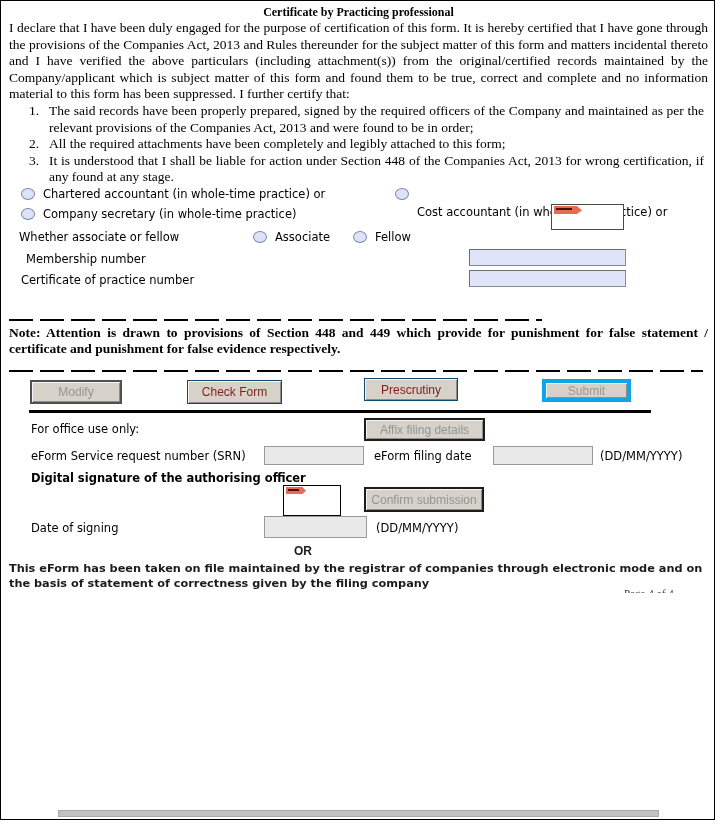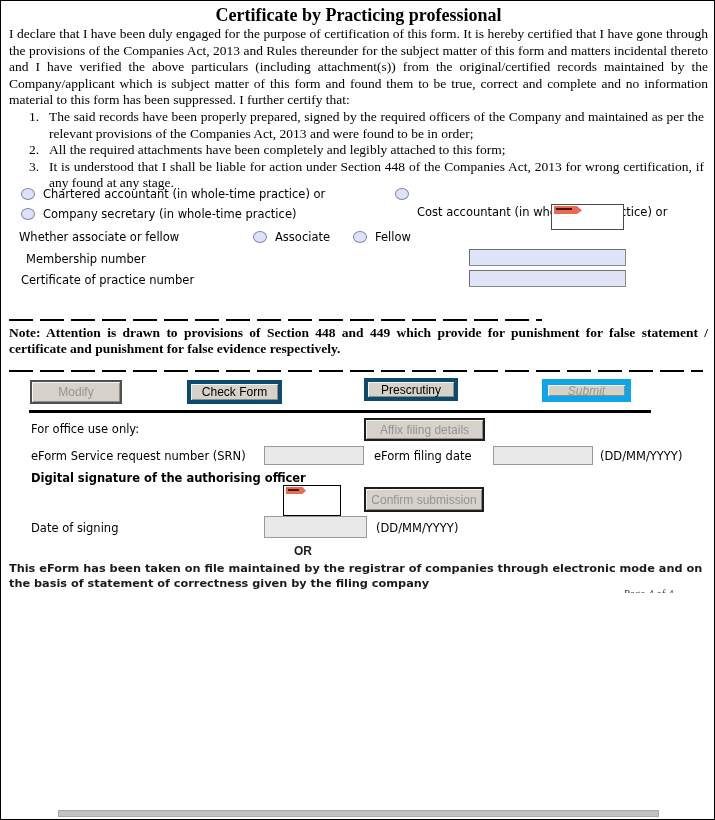--- a/index.html
+++ b/index.html
@@ -4,21 +4,21 @@
 <style>
   html,body{margin:0;padding:0;background:#fff;}
   #page{
     position:relative;width:713px;height:818px;margin:0;
     border:1px solid #000;background:#fff;overflow:hidden;
     font-family:"DejaVu Sans",sans-serif;
   }
   .abs{position:absolute;}
   .serif{font-family:"Liberation Serif",serif;color:#000;}
   .sans{font-family:Liberation Sans, sans-serif;color:#1b1b1b;}
-  .doc-title{font-size:18px;font-weight:bold;text-align:center;}
+  .doc-title{font-size:12px;font-weight:bold;text-align:center;}
   .intro{font-size:13.5px;line-height:16.6px;text-align:justify;}
   .list-item{display:flex;font-size:13.5px;line-height:16.6px;}
   .list-num{width:20px;flex:0 0 20px;text-align:left;margin-left:20px;}
   .list-text{flex:1;text-align:justify;padding-right:4px;}
   .note-text{font-size:13.5px;line-height:16px;font-weight:bold;text-align:justify;}
   .lbl{font-size:11.5px;white-space:nowrap;}
   .lbl-b{font-size:11.5px;font-weight:bold;white-space:nowrap;}
   .radio{
     width:14px;height:12px;border-radius:50%;
     background:#dde2f6;border:1px solid #7d88ad;box-sizing:border-box;
@@ -33,23 +33,23 @@
     font-size:11px;padding:0 3px;font-family:"DejaVu Sans",sans-serif;
   }
   .dashline{height:2px;background:repeating-linear-gradient(90deg,#000 0 24px,transparent 24px 31px);}
   .thickline{height:3px;background:#000;}
   .btn{
     position:absolute;box-sizing:border-box;background:#d6d2c9;
     font-family:"Liberation Sans",sans-serif;font-size:12px;text-align:center;
     box-shadow:inset 1px 1px 0 #f5f4f0,inset -1px -1px 0 #8f8d85;
     display:flex;align-items:center;justify-content:center;cursor:pointer;padding:0;
   }
-  .btn-enabled{border:4px solid #0c4a6e;color:#000000;}
+  .btn-enabled{border:1px solid #0c4a6e;color:#7f1d1d;}
   .btn-dim{border:2px solid #4f4f4f;color:#97958b;}
-  .btn-light{border:6px solid #0ea5e9;color:#9b998f;font-style:italic;}
+  .btn-light{border:4px solid #0ea5e9;color:#9b998f;}
   .btn-office{border:2px solid #1c1c1c;color:#8f9597;font-size:12px;}
   .dsc-box{background:#fff;border:1.5px solid #4a4a4a;box-sizing:border-box;}
   .dsc-box2{background:#fff;border:1px solid #000;box-sizing:border-box;}
   .red-tag{
     position:absolute;background:#e86a50;
     clip-path:polygon(0 0,82% 0,100% 55%,82% 100%,0 100%);
   }
   .red-tag .tag-ink{position:absolute;left:2px;top:2px;height:2px;background:#4a120a;}
   .or-sep{font-size:12px;font-weight:bold;}
   .footer-note{font-size:11.3px;font-weight:bold;line-height:15px;color:#1b1b1b;}

